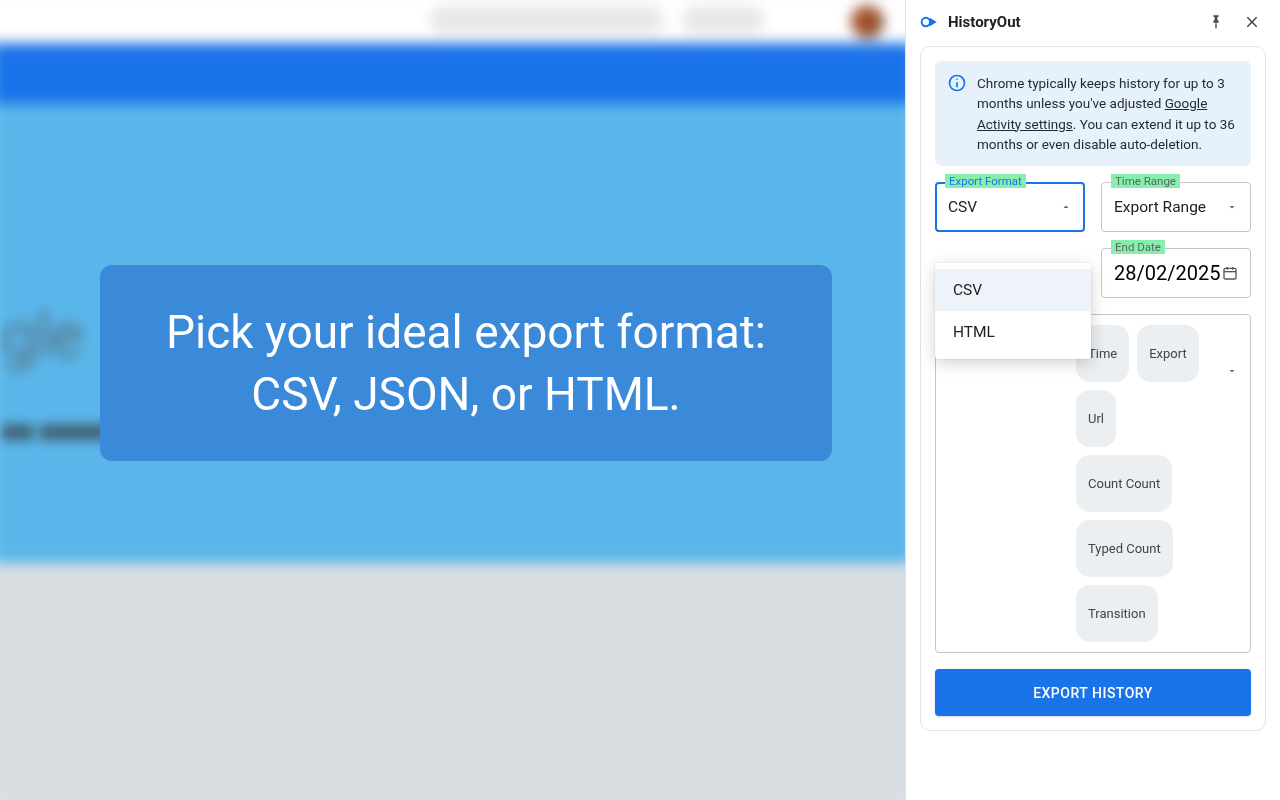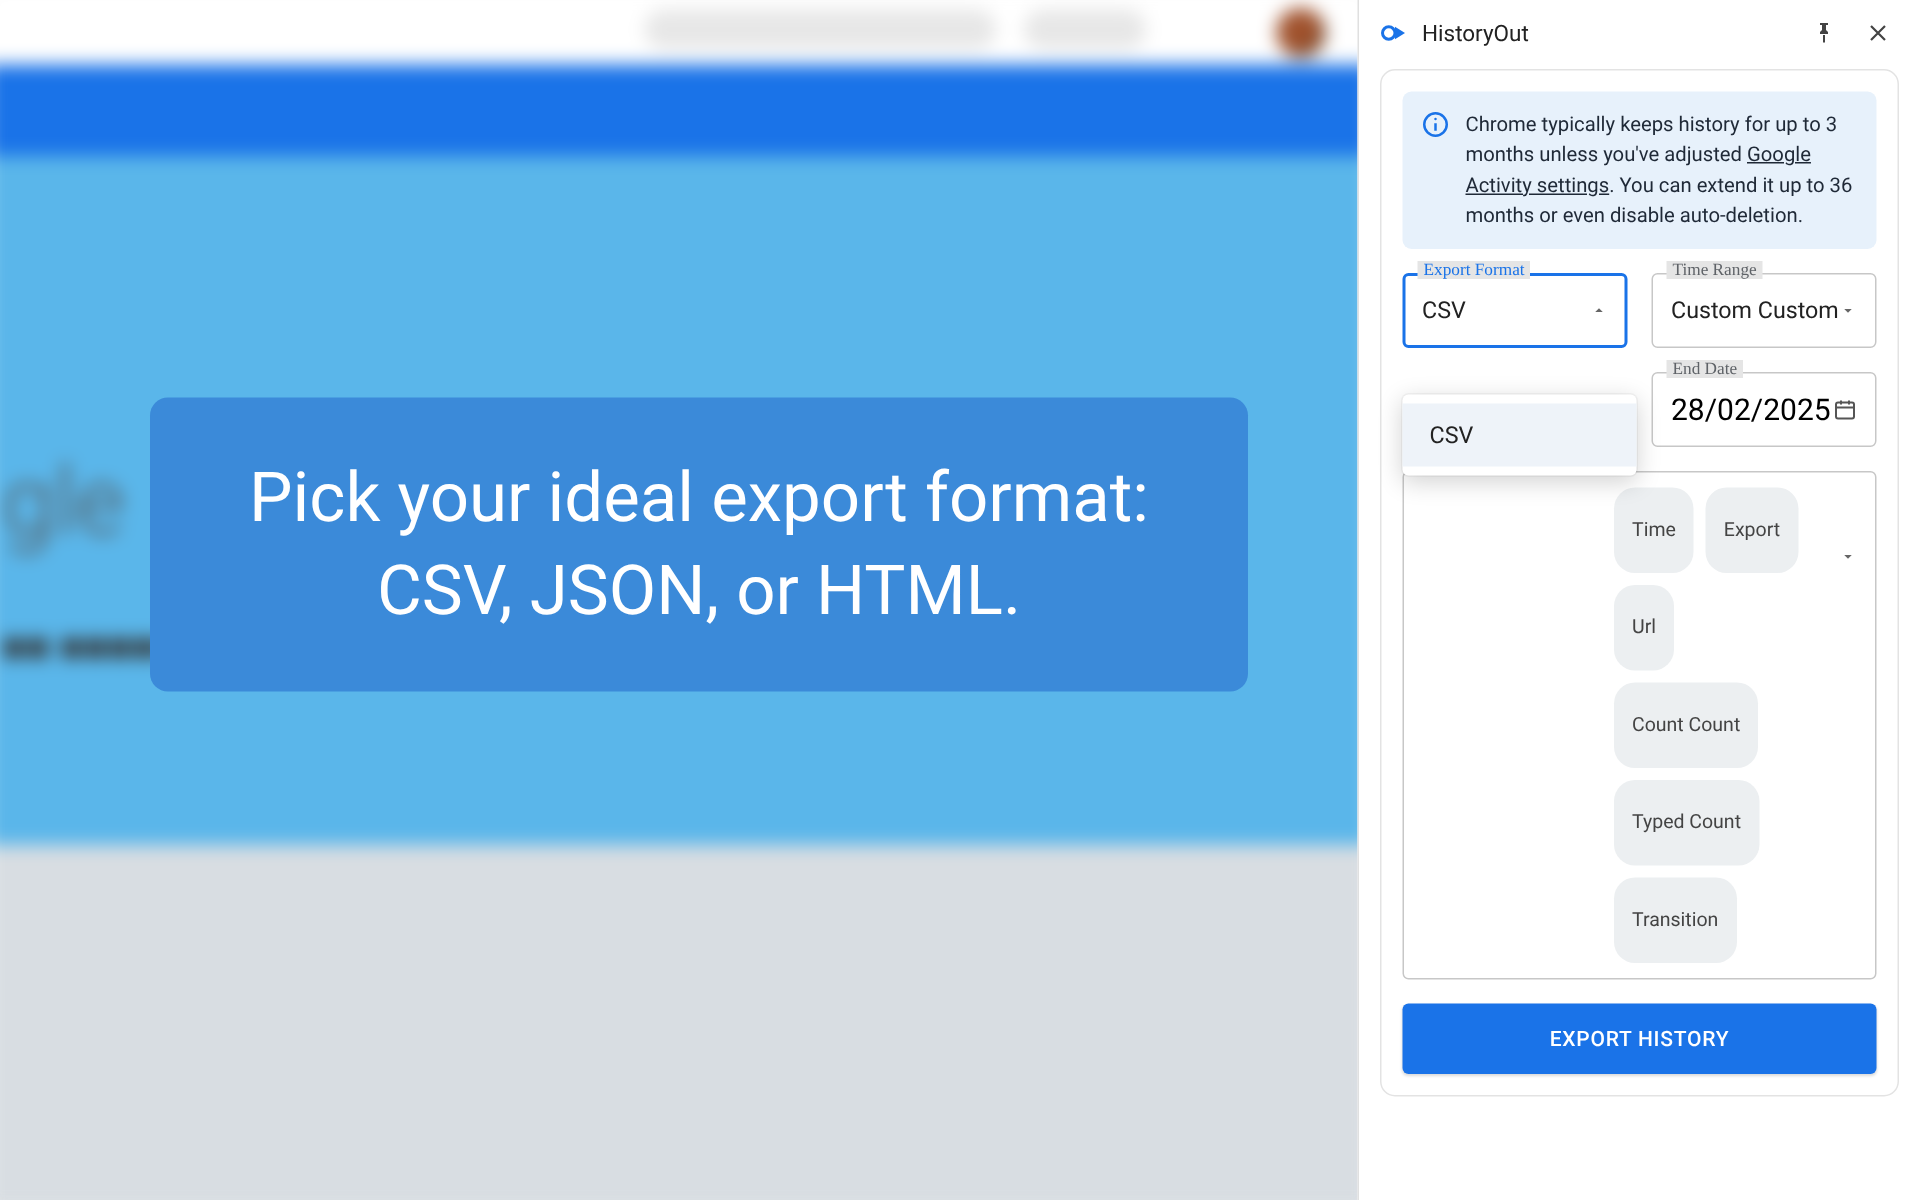--- a/index.html
+++ b/index.html
@@ -61,21 +61,21 @@
     height:44px;
     display:flex; align-items:center;
     padding:0 14px;
     gap:8px;
   }
   .panel-logo {
     width:20px; height:20px;
     display:flex; align-items:center; justify-content:center;
   }
   .panel-logo svg { width:20px; height:20px; }
-  .panel-title { font-size:15px; font-weight:400; color:#222; flex:1; }
+  .panel-title { font-size:15px; font-weight:700; color:#222; flex:1; }
   .panel-header .iconbtn {
     width:28px; height:28px; display:flex; align-items:center; justify-content:center;
     color:#444; cursor:pointer; border-radius:4px;
   }
 
   .panel-body {
     margin:2px 14px 14px 14px;
     border:1px solid #e3e3e3;
     border-radius:10px;
     padding:14px;
@@ -98,24 +98,23 @@
   .info-box a { color:#1f2937; text-decoration:underline; }
 
   .row { display:flex; gap:16px; }
 
   .field {
     position:relative;
     flex:1;
   }
   .field-label {
     position:absolute; left:10px; top:-8px;
-    background:#e5e5e5; padding:0 4px;
+    background:#86efac; padding:0 4px;
     font-size:11.5px; color:#5f6368;
     z-index:2;
-    font-family:Liberation Serif, serif;
   }
   .field-label.active { color:#1a73e8; }
   .field-box {
     border:1px solid #c7c7c7;
     border-radius:4px;
     height:50px;
     display:flex; align-items:center;
     padding:0 12px;
     font-size:15.5px; color:#222;
     justify-content:space-between;
@@ -245,21 +244,21 @@
           <span class="chev">
             <svg width="12" height="12" viewBox="0 0 24 24" fill="currentColor">
                 <path d="M7 14l5-5 5 5z"></path>
               </svg>
           </span>
         </div>
       </div>
       <div class="field">
         <span class="field-label">Time Range</span>
         <div class="field-box">
-          <span>Custom Custom</span>
+          <span>Export Range</span>
           <span class="chev">
             <svg width="12" height="12" viewBox="0 0 24 24" fill="currentColor">
                 <path d="M7 10l5 5 5-5z"></path>
               </svg>
           </span>
         </div>
       </div>
     </div>
 
     <div class="row">
@@ -295,16 +294,17 @@
               <path d="M7 10l5 5 5-5z"></path>
             </svg>
         </span>
       </div>
     </div>
 
     <button class="export-btn">EXPORT HISTORY</button>
 
     <div class="dropdown">
       <div class="dropdown-item selected">CSV</div>
+      <div class="dropdown-item">HTML</div>
     </div>
 
   </div>
 </div>
 
 </body></html>

